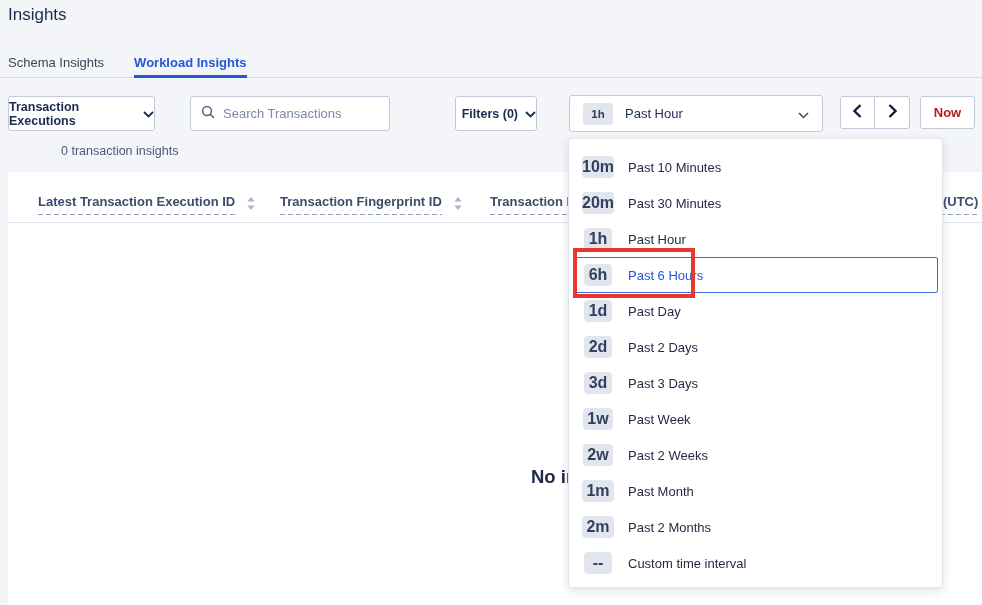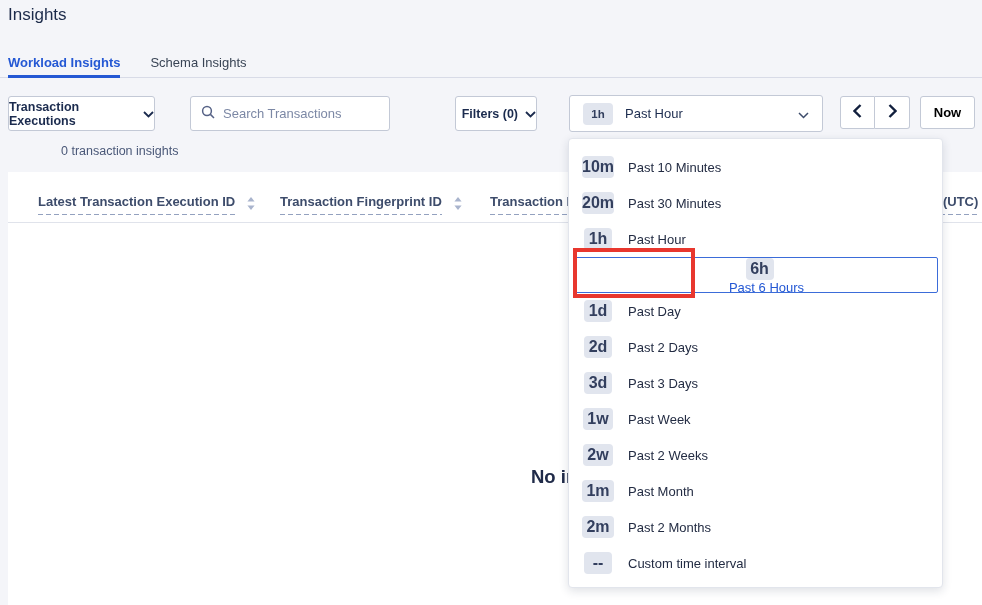--- a/index.html
+++ b/index.html
@@ -68,21 +68,21 @@
   }
   .time-select .ts-label { font-size:13px; color:#1b2b4e; }
   .nav-group { position:absolute; left:840px; top:96px; display:flex; }
   .nav-btn {
     width:35px; height:33px; justify-content:center; cursor:pointer;
   }
   .nav-btn.prev { border-radius:3px 0 0 3px; }
   .nav-btn.next { border-radius:0 3px 3px 0; border-left:none; }
   .now-btn {
     position:absolute; left:920px; top:96px; width:55px; height:33px;
-    justify-content:center; font-size:13px; font-weight:700; color:#000000;
+    justify-content:center; font-size:13px; font-weight:700; color:#b91c1c;
     cursor:pointer;
   }
   .results-count {
     position:absolute; left:24px; top:144px;
     font-size:12.5px; color:#4a5878;margin-left:37px;
   }
 
   
   .card {
     position:absolute; left:8px; top:172px; width:974px; height:433px;
@@ -131,38 +131,38 @@
     width:32px; display:flex; justify-content:center;
   }
   .dd-badge {
     background:#e1e5ee; border-radius:4px;
     min-width:28px; height:22px; padding:0 4px;
     display:flex; align-items:center; justify-content:center;
     font-size:16px; font-weight:700; color:#333f5e;
   }
   .dd-label { margin-left:14px; font-size:13px; color:#232c43; }
   .dd-item.selected {
-    border:1px solid #3b6cd9; border-radius:2px;flex-direction:column;
+    border:1px solid #3b6cd9; border-radius:2px;
   }
   .dd-item.selected .dd-label { color:#2458d4; }
 
   
   .annotation {
     position:absolute; left:573px; top:248px; width:122px; height:50px;
     border:4px solid #e8372e; z-index:10; pointer-events:none;
   }
 </style>
 </head>
 <body>
 
 <div class="page-title">Insights</div>
 
 <div class="tabs">
+  <div class="tab">Schema Insights</div>
   <div class="tab active">Workload Insights</div>
-  <div class="tab">Schema Insights</div>
 </div>
 
 <div class="btn type-btn">
   <span>Transaction Executions</span>
   <span>
     <svg width="11" height="7" viewBox="0 0 11 7">
         <polyline points="1,1 5.5,5.5 10,1" fill="none" stroke="#1b2b4e" stroke-width="1.8"></polyline>
       </svg>
   </span>
 </div>

